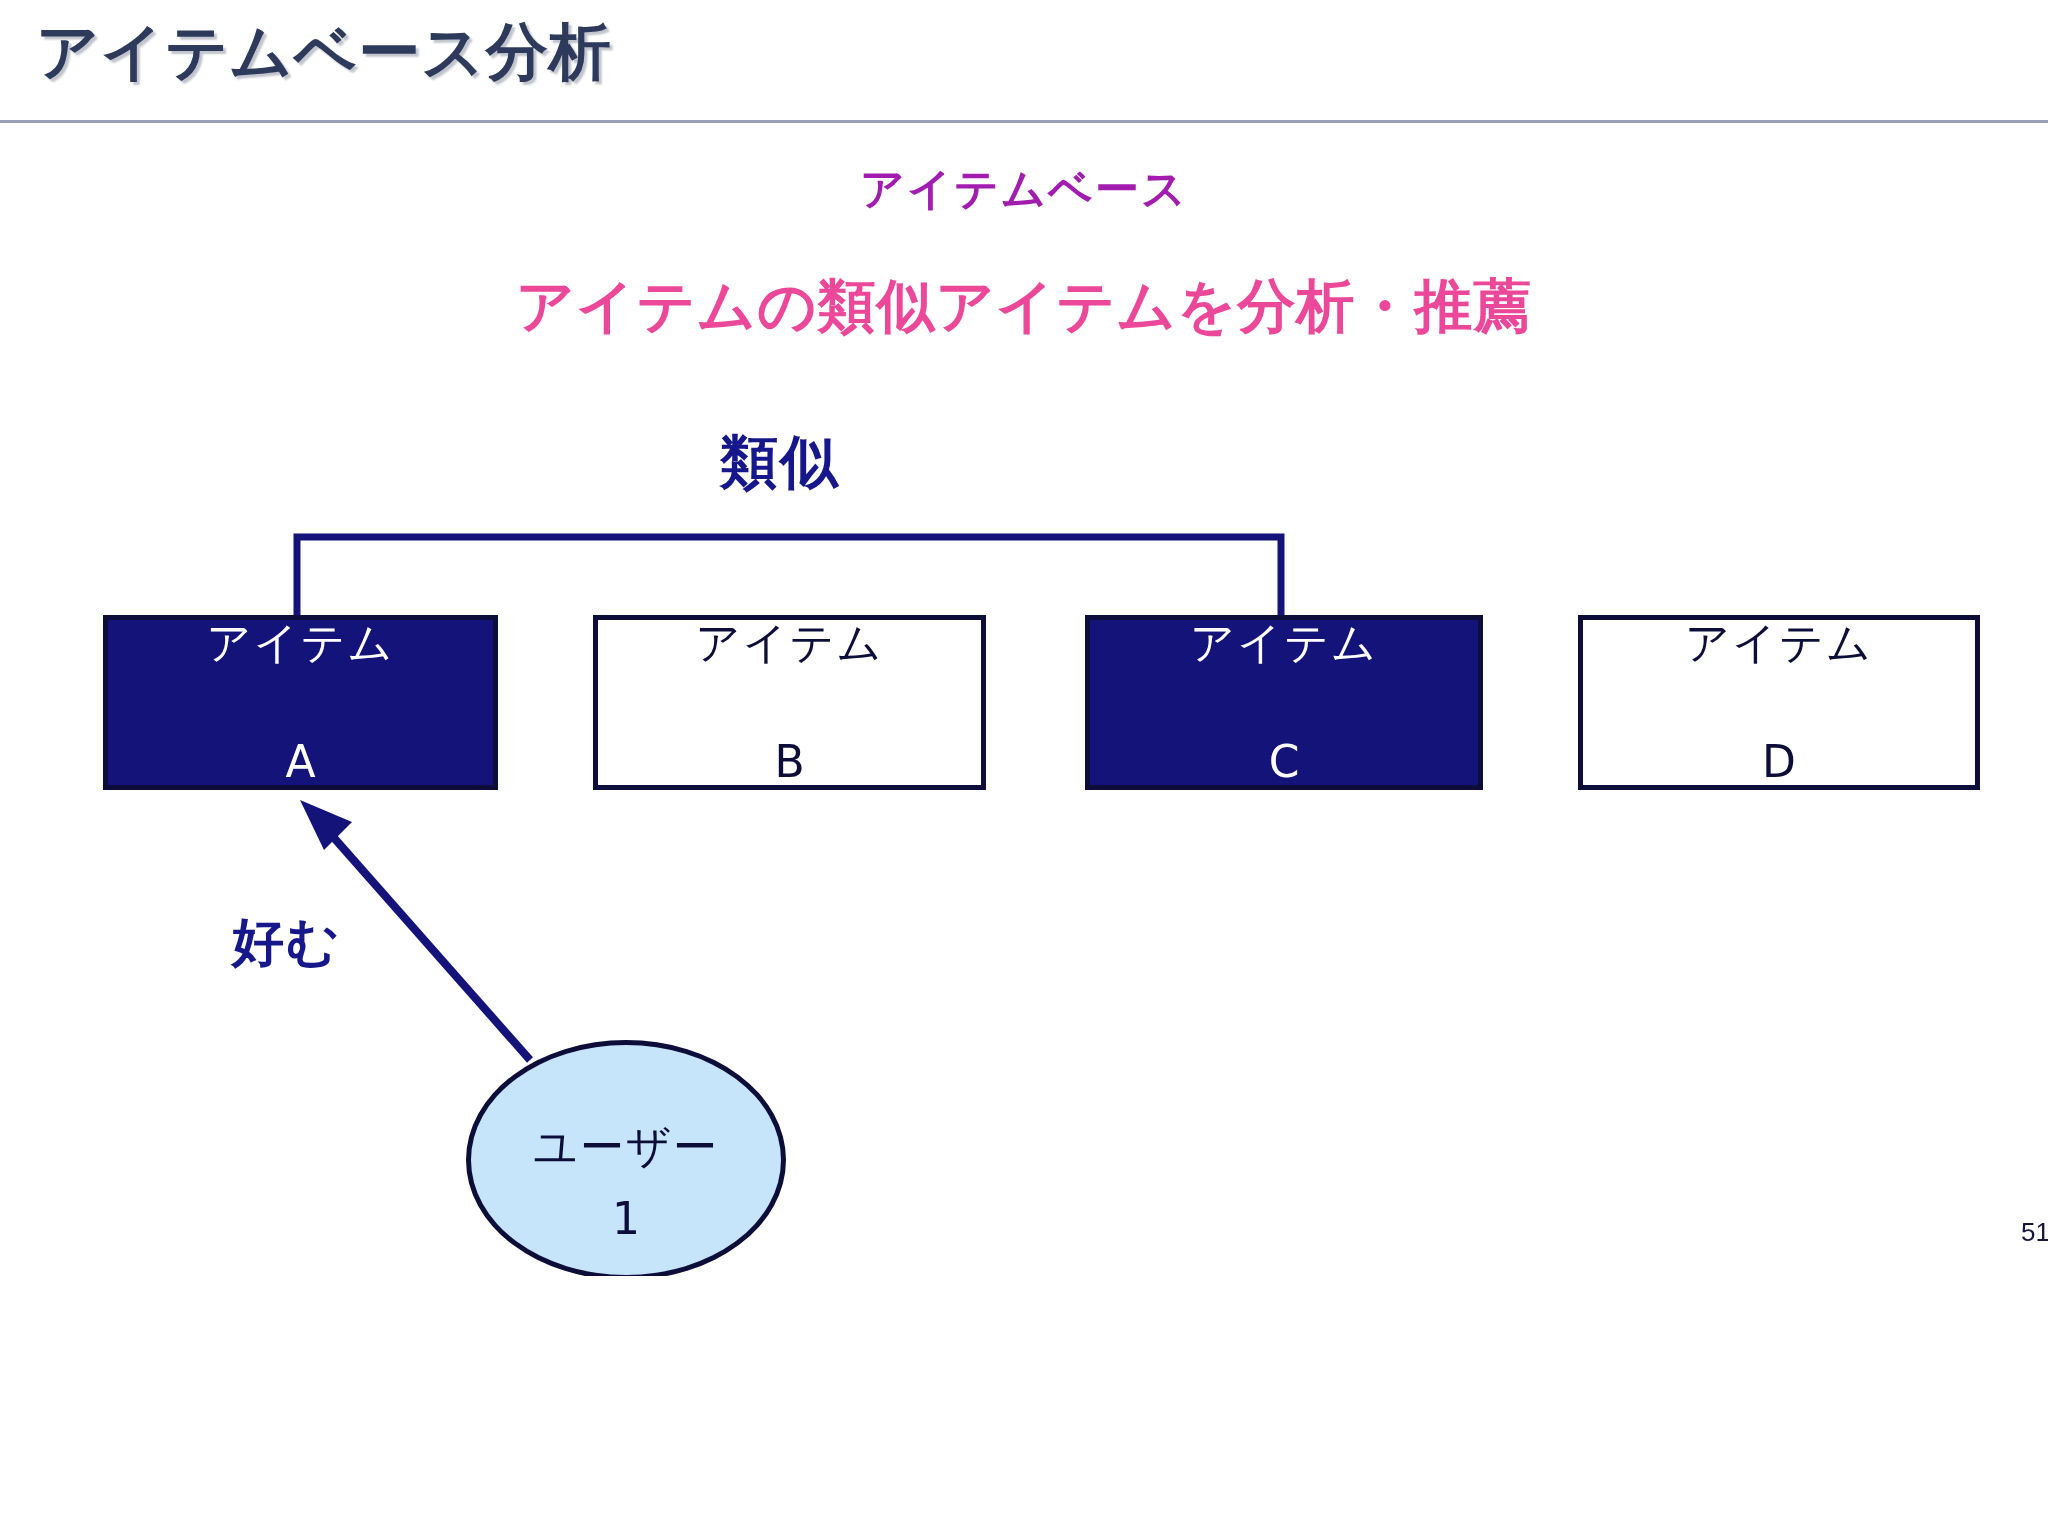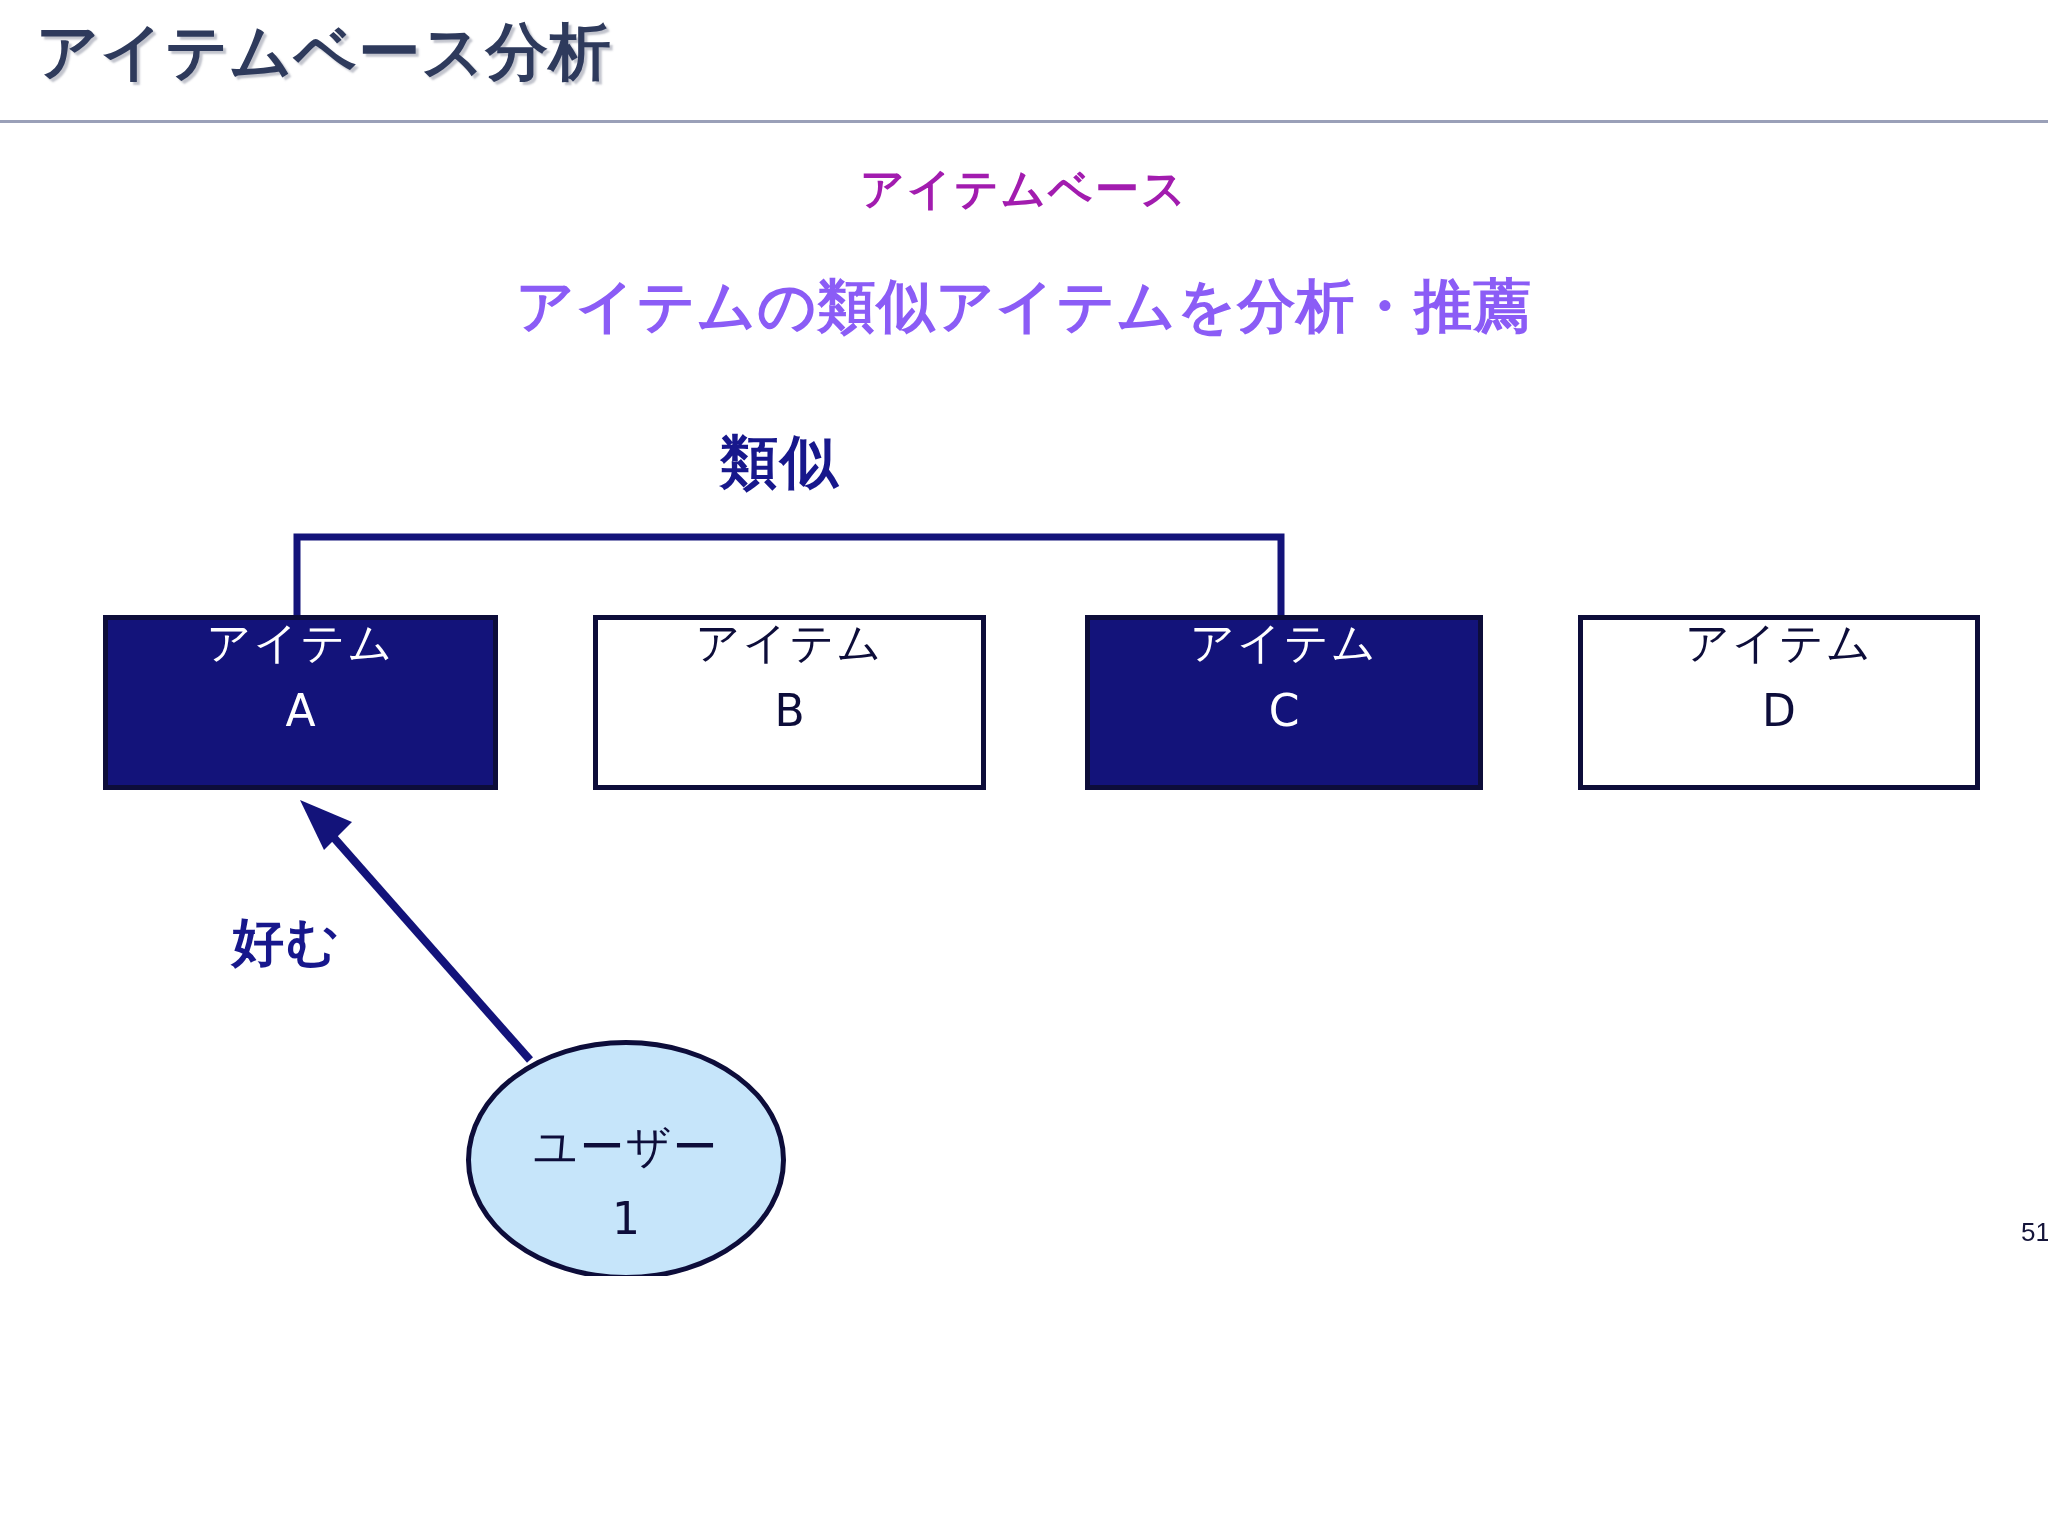--- a/index.html
+++ b/index.html
@@ -63,21 +63,21 @@
     font-family: "DejaVu Sans", "Liberation Sans", sans-serif;
   }
   .heading-sub {
     position: absolute;
     left: 0;
     top: 268px;
     width: 2048px;
     text-align: center;
     font-size: 58px;
     font-weight: bold;
-    color: #8b5cf6;
+    color: #ec4899;
     letter-spacing: 1px;
     font-family: "DejaVu Sans", "Liberation Sans", sans-serif;
   }
 
   
   #similar-label {
     position: absolute;
     left: 720px;
     top: 424px;
     font-size: 58px;
@@ -100,21 +100,21 @@
   
   .item-box {
     position: absolute;
     top: 615px;
     height: 175px;
     box-sizing: border-box;
     border: 5px solid #0d0d3a;
     display: flex;
     flex-direction: column;
     align-items: center;
-    justify-content: flex-start;
+    justify-content: space-between;
     font-family: "DejaVu Sans", "Liberation Sans", sans-serif;
   }
   .item-box .item-kind {
     font-size: 44px;
     line-height: 1.05;
     letter-spacing: 2px;
   }
   .item-box .item-id {
     font-size: 44px;
     line-height: 1.05;

